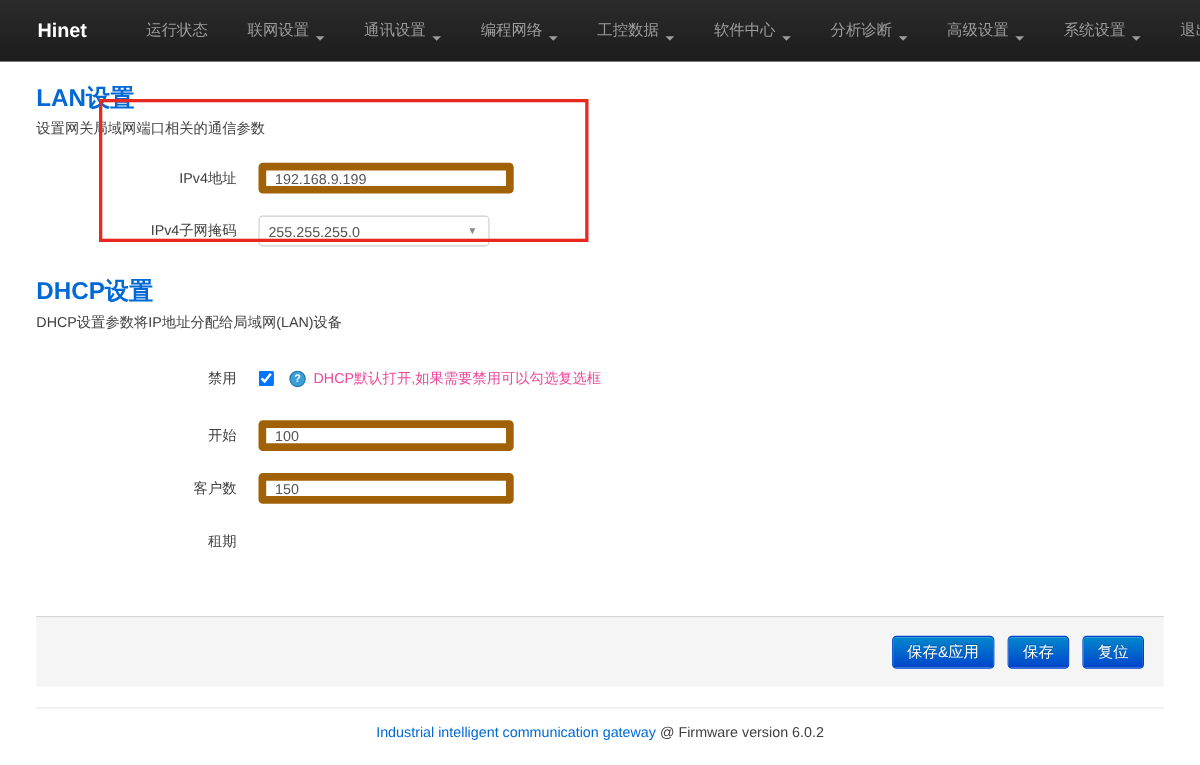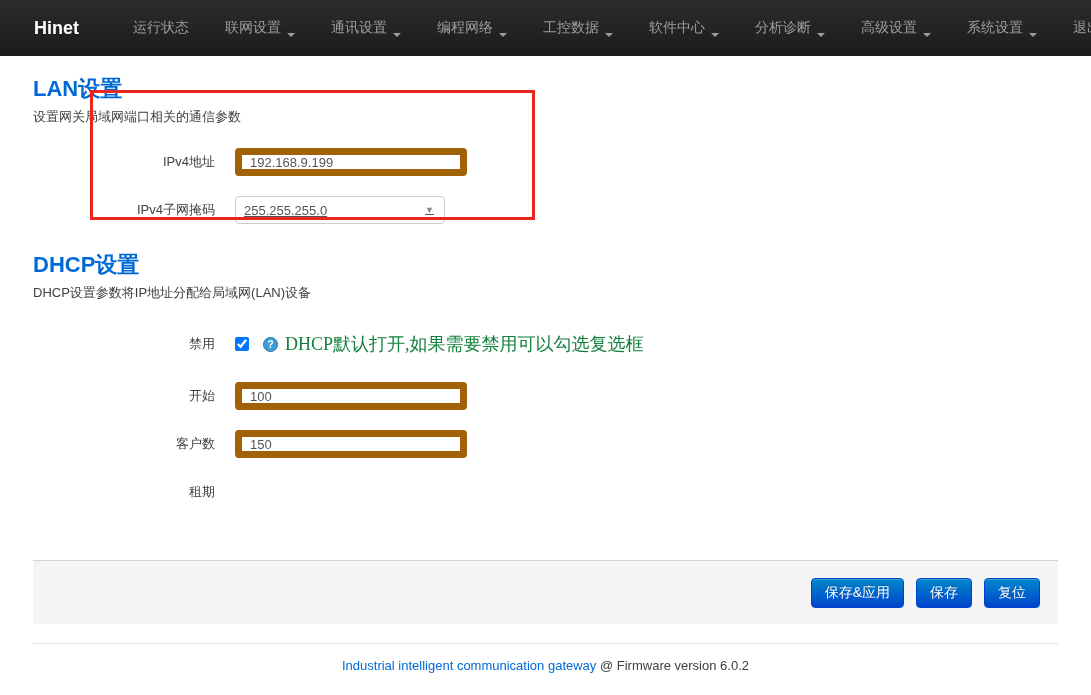--- a/index.html
+++ b/index.html
@@ -90,40 +90,39 @@
     border: 1px solid #cccccc;
     border-radius: 4px;
     padding: 4px 8px;
     font-size: 13px;
     color: #555555;
     background: #ffffff;
     display: flex;
     align-items: center;
     justify-content: space-between;
     cursor: pointer;
-    text-decoration: underline;
   }
   .select-caret { color: #888888; font-size: 9px; padding-right: 2px; }
 
   .checkbox-row { margin-top: 28px; margin-bottom: 24px; }
   .checkbox { width: 14px; height: 14px; cursor: pointer; }
   .help-icon {
     width: 15px; height: 15px;
     background: #3d9dd6;
     border: 1px solid #2277aa;
     border-radius: 50%;
     color: #ffffff;
     font-size: 10px;
     font-weight: bold;
     display: inline-flex;
     align-items: center;
     justify-content: center;
     margin-left: 14px;
   }
-  .hint-text { font-size: 18px; color: #15803d; margin-left: 7px; font-family: Liberation Serif, serif; }
+  .hint-text { font-size: 13px; color: #ec4899; margin-left: 7px; }
 
   
   .annotation-rect {
     position: absolute;
     left: 90px;
     top: 90px;
     width: 445px;
     height: 130px;
     border: 3px solid #e8281e;
     pointer-events: none;

